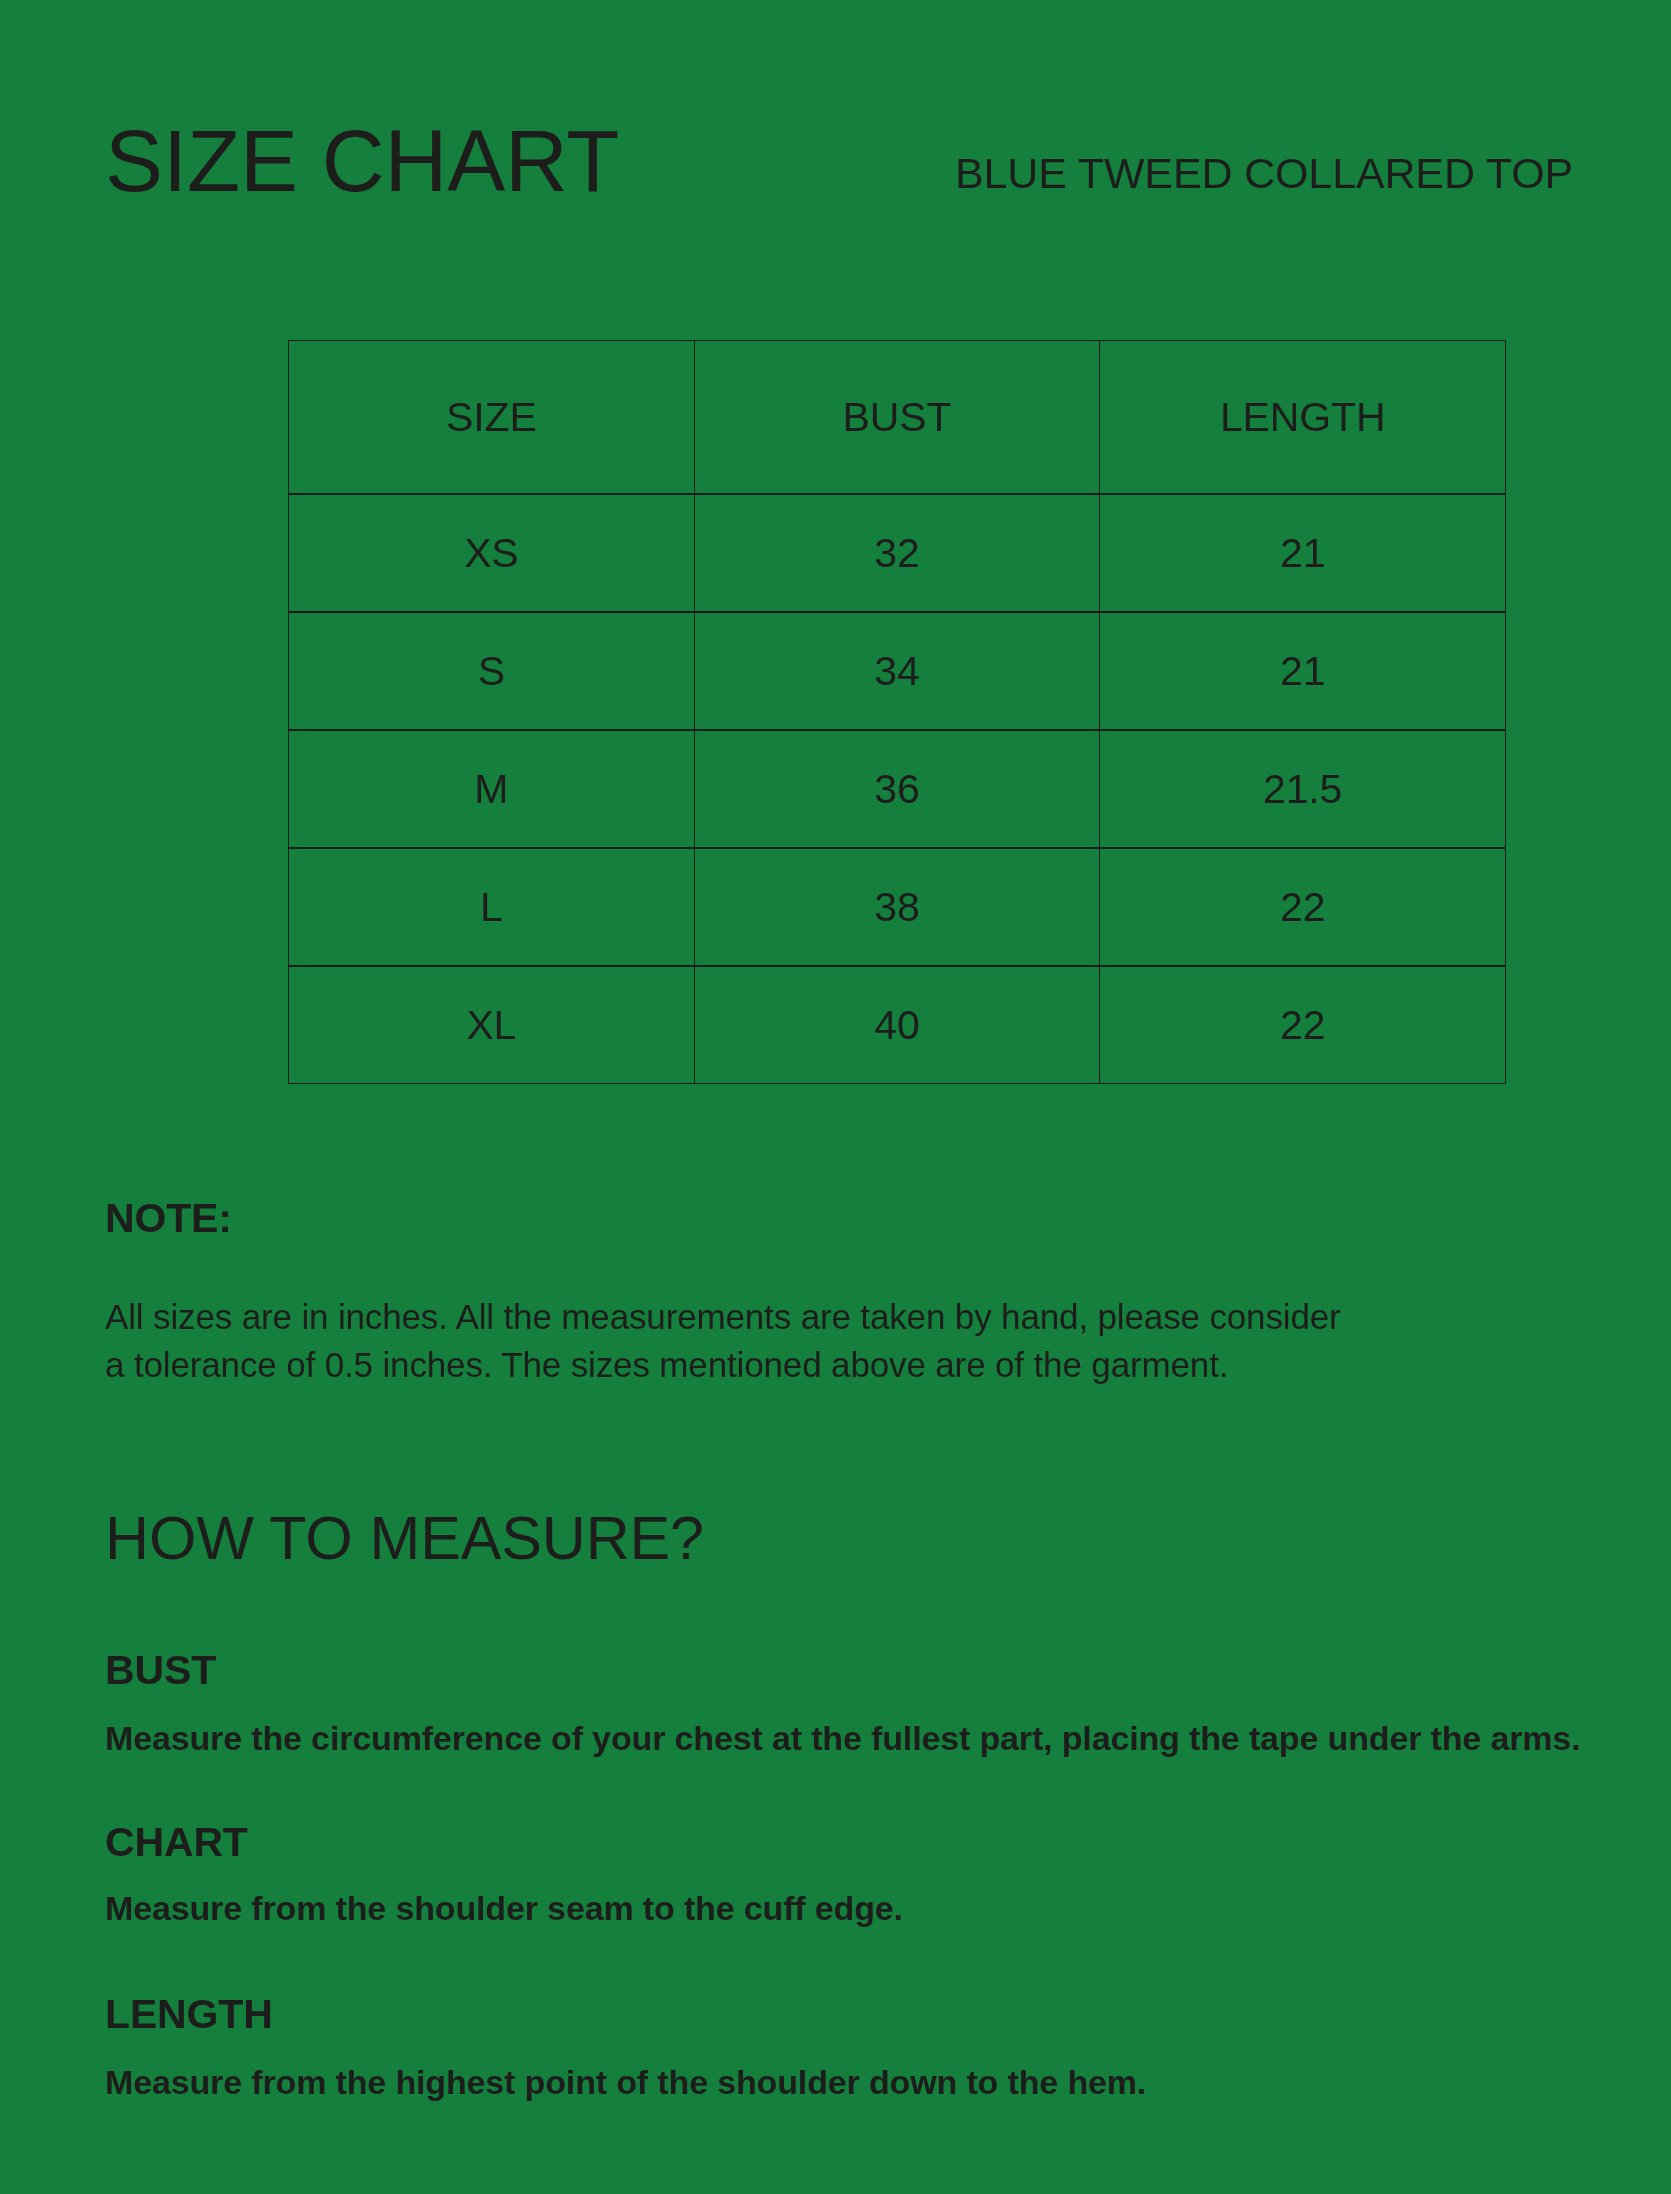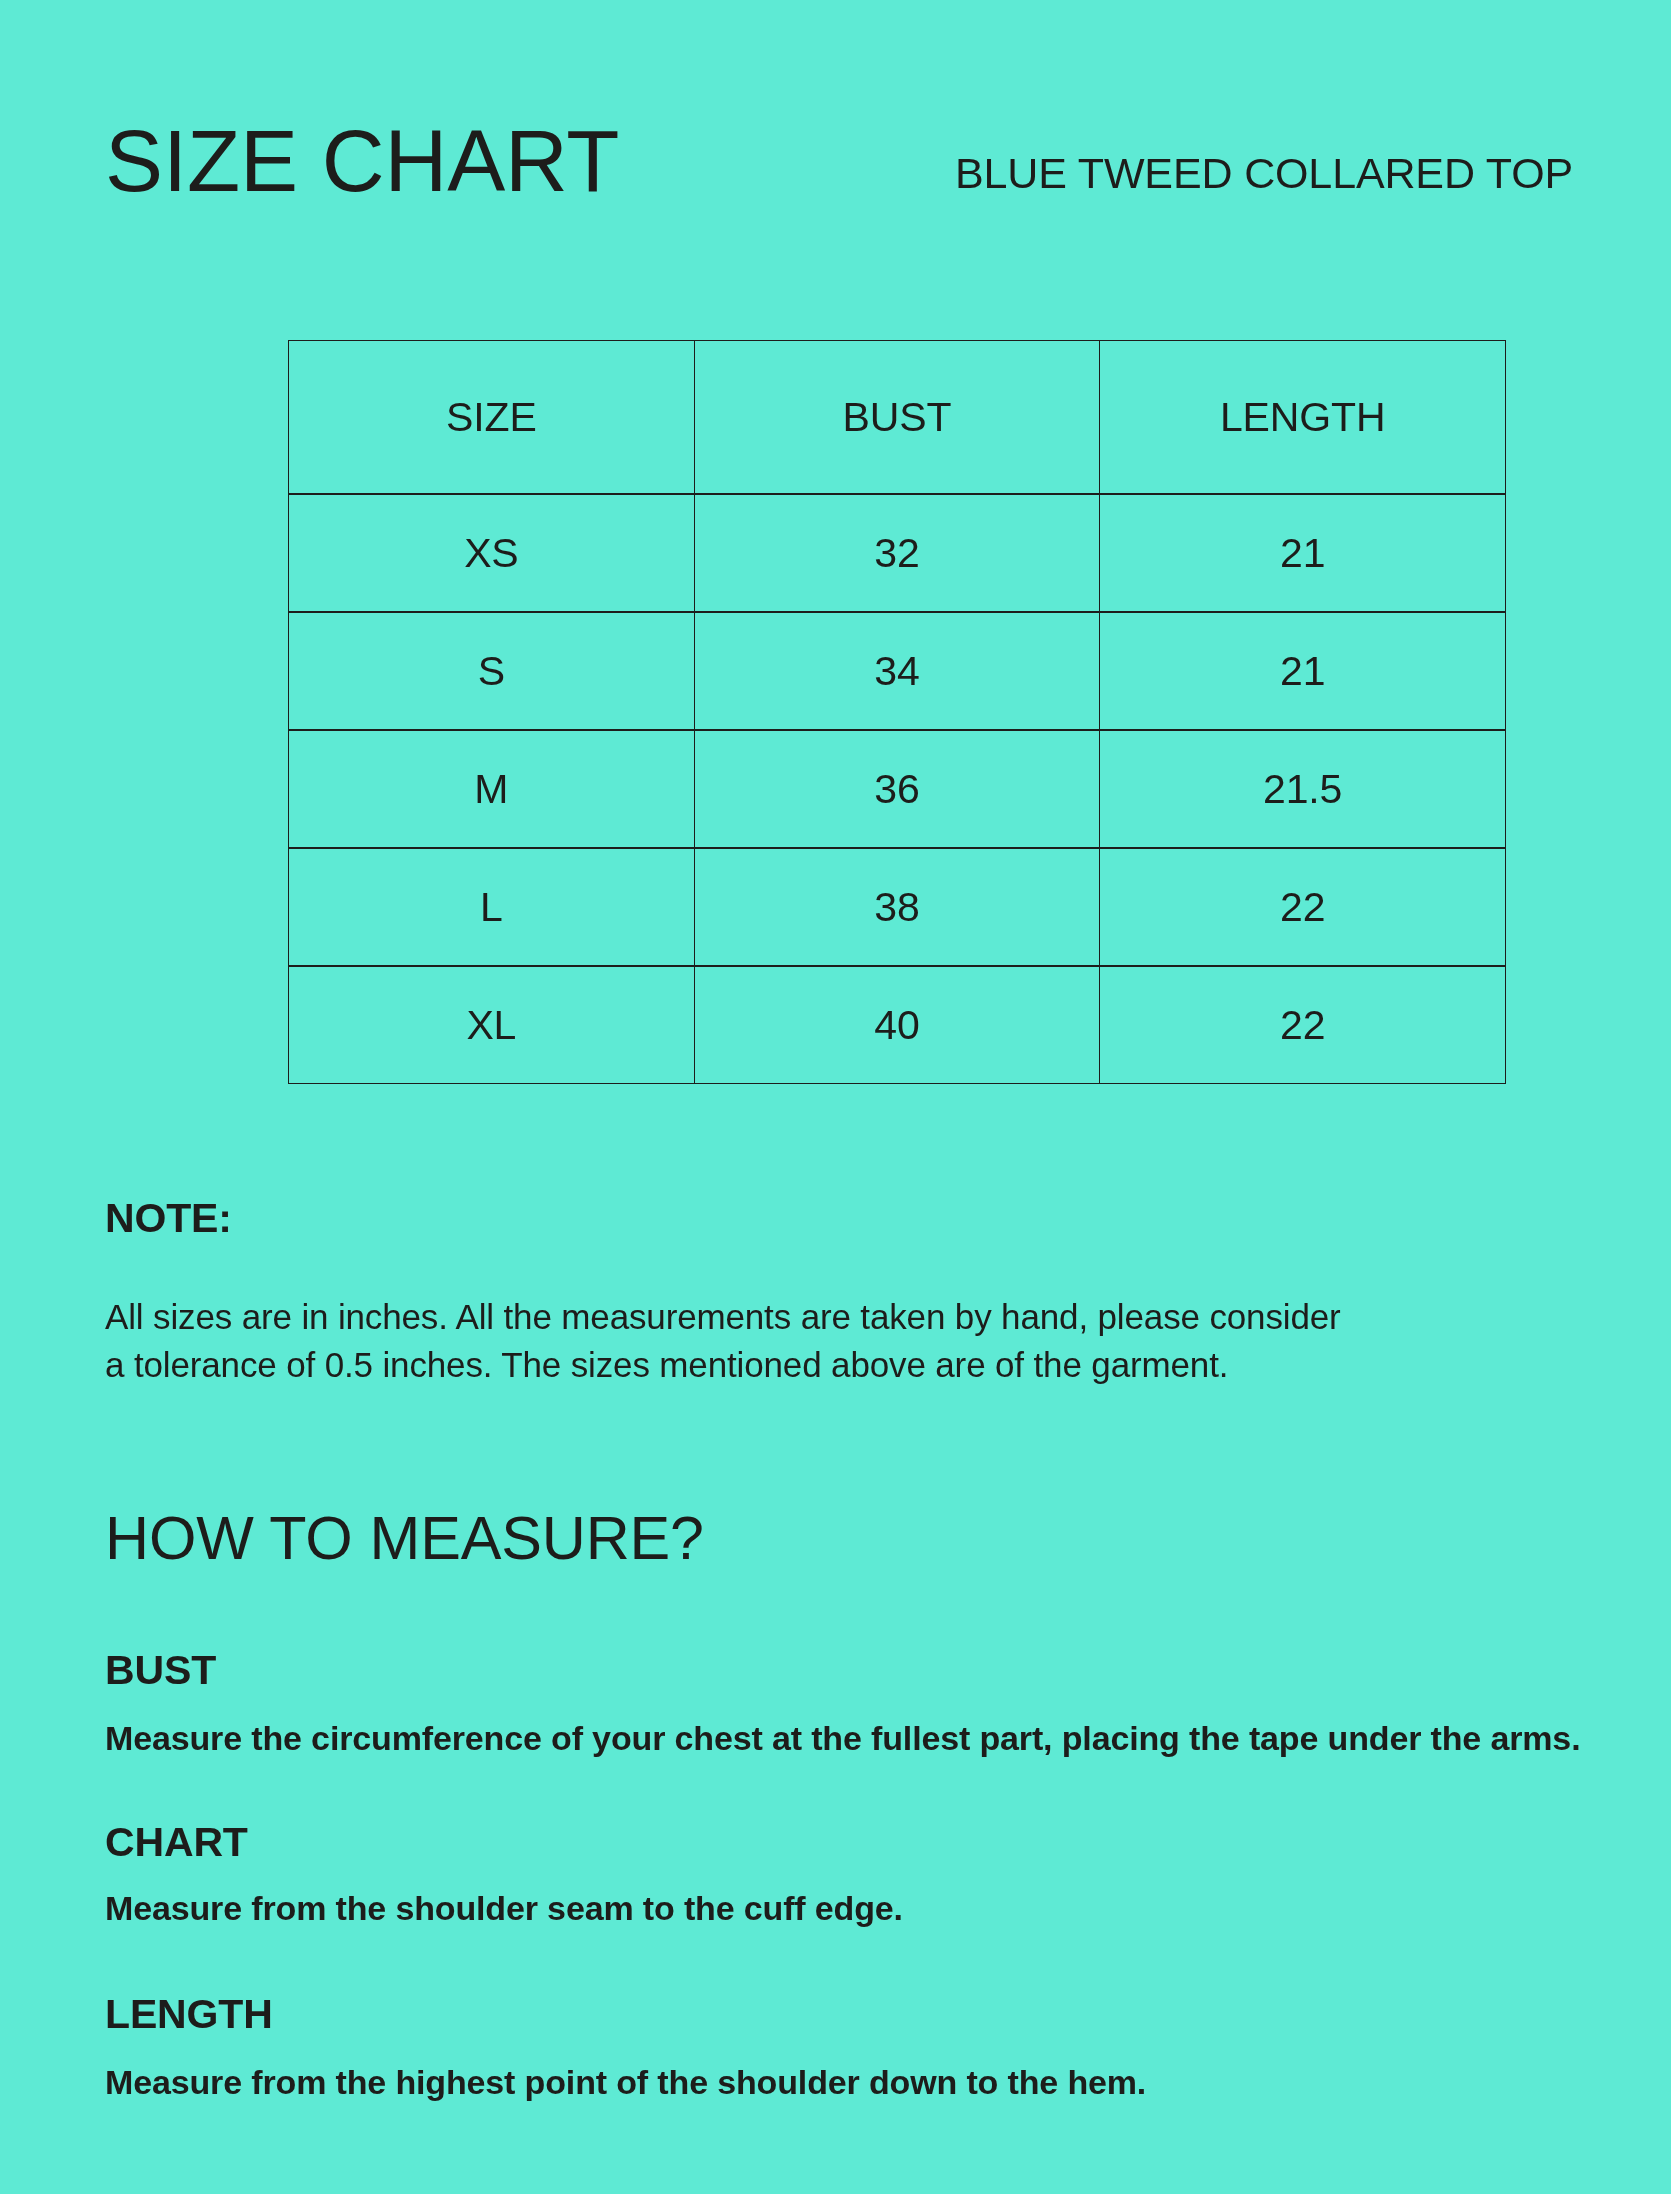--- a/index.html
+++ b/index.html
@@ -1,20 +1,20 @@
 <!DOCTYPE html>
 <html style="font-size:9.6px"><head>
 <meta charset="utf-8">
 <style>
   html, body { margin: 0; padding: 0; background: #ffffff; }
   .page {
     position: relative;
     width: 1672px;
     height: 2194px;
-    background: #5eead4;
+    background: #15803d;
     color: #1d1d1b;
     font-family: "Liberation Sans", "DejaVu Sans", sans-serif;
     letter-spacing: -0.015em;
     overflow: hidden;
   }
   .page-title {
     position: absolute;
     left: 105px;
     top: 109px;
     font-size: 87px;

